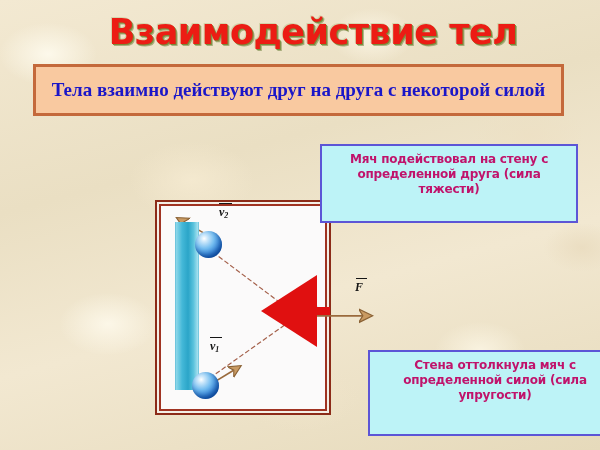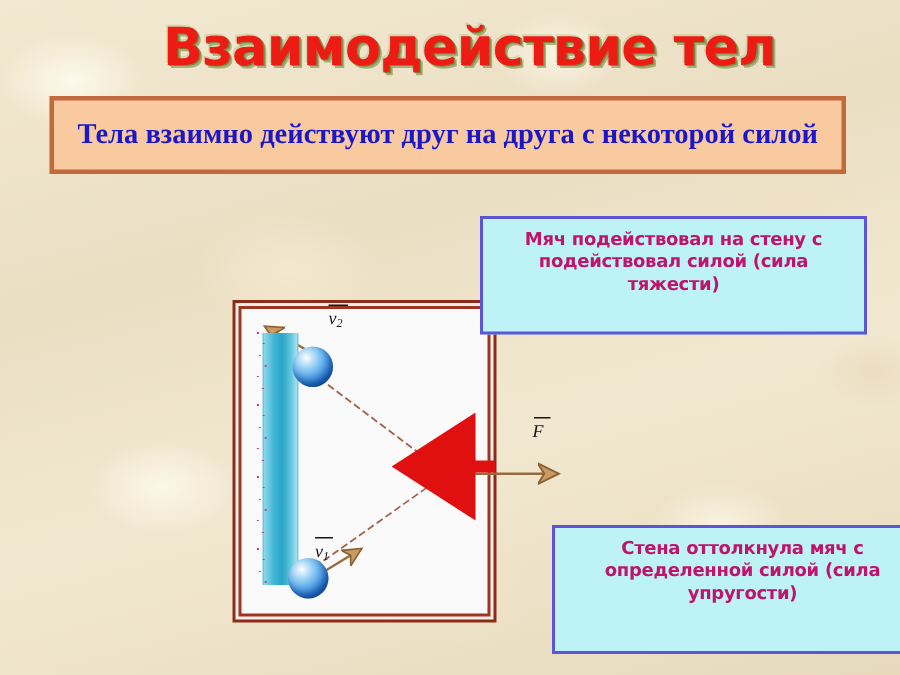--- a/index.html
+++ b/index.html
@@ -220,41 +220,41 @@
     z-index: 7;
     pointer-events: none;
     overflow: visible;
   }
 
   svg.overlay { position: absolute; left: 0; top: 0; overflow: visible; }
 
   .veclabel {
     position: absolute;
     font-family: "Liberation Serif", "DejaVu Serif", serif;
-    font-weight: normal;
+    font-weight: bold;
     font-style: italic;
     font-size: 12px;
     color: #151515;
     z-index: 8;
     white-space: nowrap;
   }
   .veclabel .bar {
     position: absolute;
     left: 0;
     top: -2px;
     height: 0;
     border-top: 1.3px solid #151515;
   }
   .veclabel .sub {
     font-size: 8px;
     vertical-align: -2px;
   }
   #label-v2 { left: 219px; top: 205px; }
   #label-v2 .bar { width: 13px; }
-  #label-v1 { left: 210px; top: 360px; }
+  #label-v1 { left: 210px; top: 339px; }
   #label-v1 .bar { width: 12px; }
   #label-F  { left: 355px; top: 280px; }
   #label-F  .bar { width: 11px; left: 1px; }
 </style>
 </head>
 <body>
 
 <div id="slide">
 
   <div id="title">Взаимодействие тел</div>
@@ -309,21 +309,21 @@
     <span class="bar"></span><span>v</span><span class="sub">2</span>
   </div>
   <div class="veclabel" id="label-v1">
     <span class="bar"></span><span>v</span><span class="sub">1</span>
   </div>
   <div class="veclabel" id="label-F">
     <span class="bar"></span><span>F</span>
   </div>
 
   <div class="callout" id="callout-top-right">
-    <div class="ctext">Мяч подействовал на стену с подействовал силой (сила тяжести)</div>
+    <div class="ctext">Мяч подействовал на стену с определенной друга (сила тяжести)</div>
   </div>
 
 
   <div class="callout" id="callout-bottom-right">
     <div class="ctext">Стена оттолкнула мяч с определенной силой (сила упругости)</div>
   </div>
 
 </div>
 
 </body></html>

